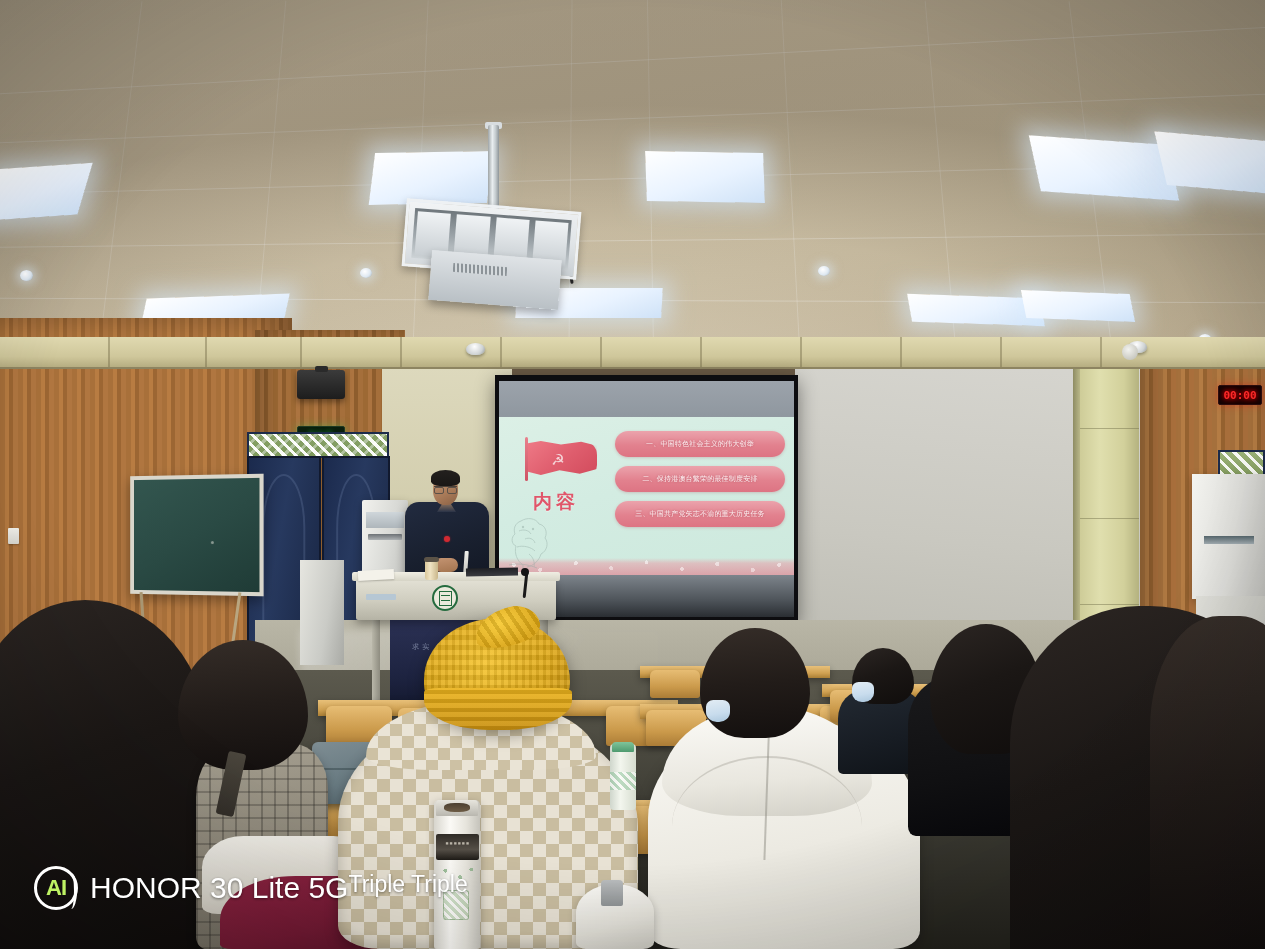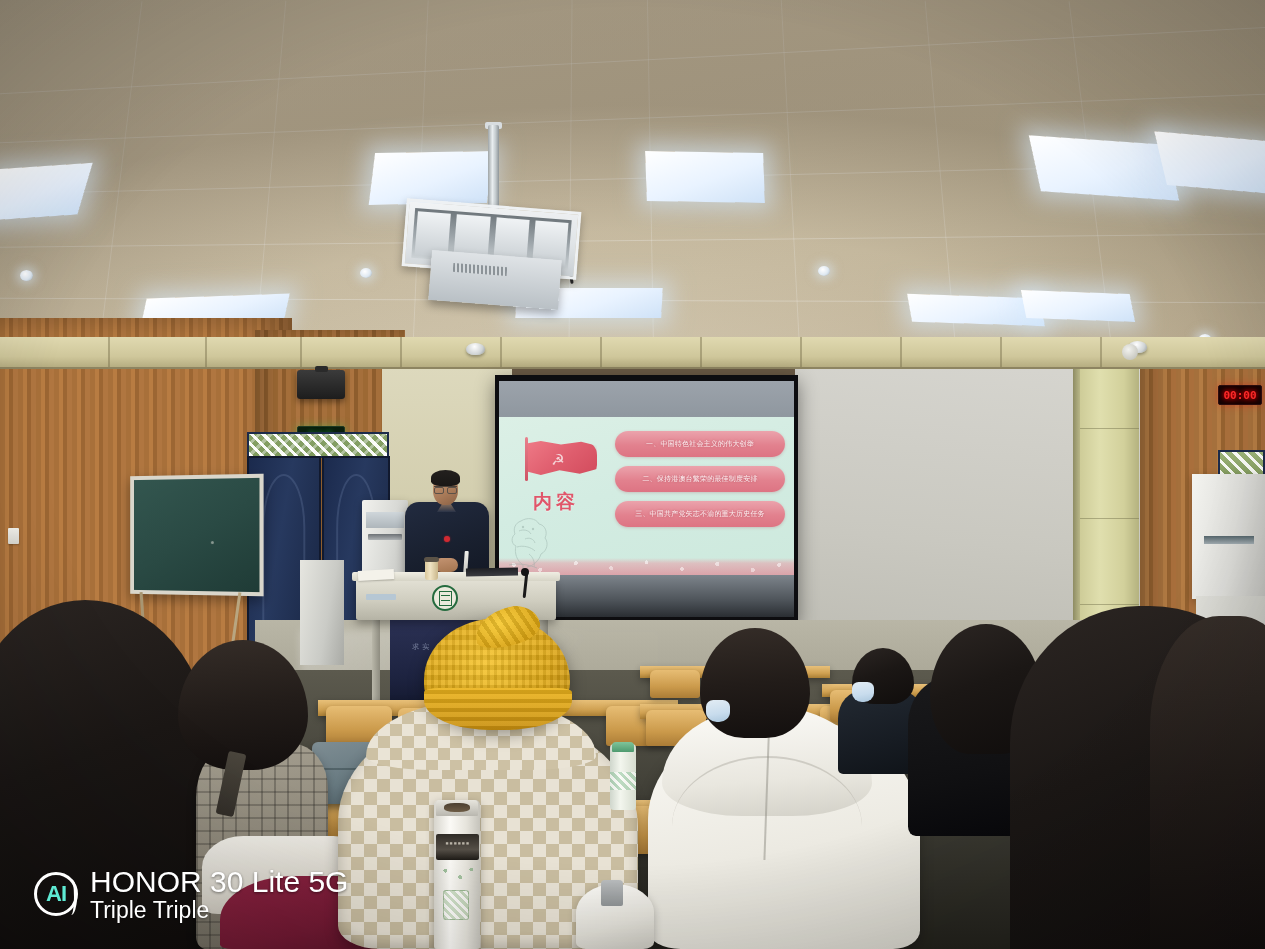--- a/index.html
+++ b/index.html
@@ -739,30 +739,30 @@
     display:flex; align-items:center; gap:12px;
     z-index:60;
   }
   .wm-logo {
     width:44px; height:44px; border-radius:50%;
     border:3px solid #ffffff;
     display:flex; align-items:center; justify-content:center;
     position:relative; flex:0 0 auto;
   }
   .wm-logo-text {
-    font-size:22px; font-weight:bold; color:#5eead4;
+    font-size:22px; font-weight:bold; color:#bef264;
     font-family:"Liberation Sans", sans-serif;
     letter-spacing:-1px; line-height:1;
   }
   .wm-logo::after {
     content:''; position:absolute; right:-2px; top:4px;
     width:9px; height:36px; background:transparent;
     border-right:3px solid #fff; border-radius:0 50% 50% 0 / 0 50% 50% 0;
   }
-  .wm-lines { display:flex; flex-direction:column; }
+  .wm-lines { display:flex; flex-direction:row; }
   .wm-line1 {
     font-size:30px; color:#fff; font-weight:400; line-height:1.05;
     font-family:"Liberation Sans", sans-serif;
     text-shadow:0 1px 3px rgba(0,0,0,0.5);
   }
   .wm-line2 {
     font-size:23px; color:#fff; font-weight:400; line-height:1.1;
     font-family:"Liberation Sans", sans-serif;
     text-shadow:0 1px 3px rgba(0,0,0,0.5);
   }

